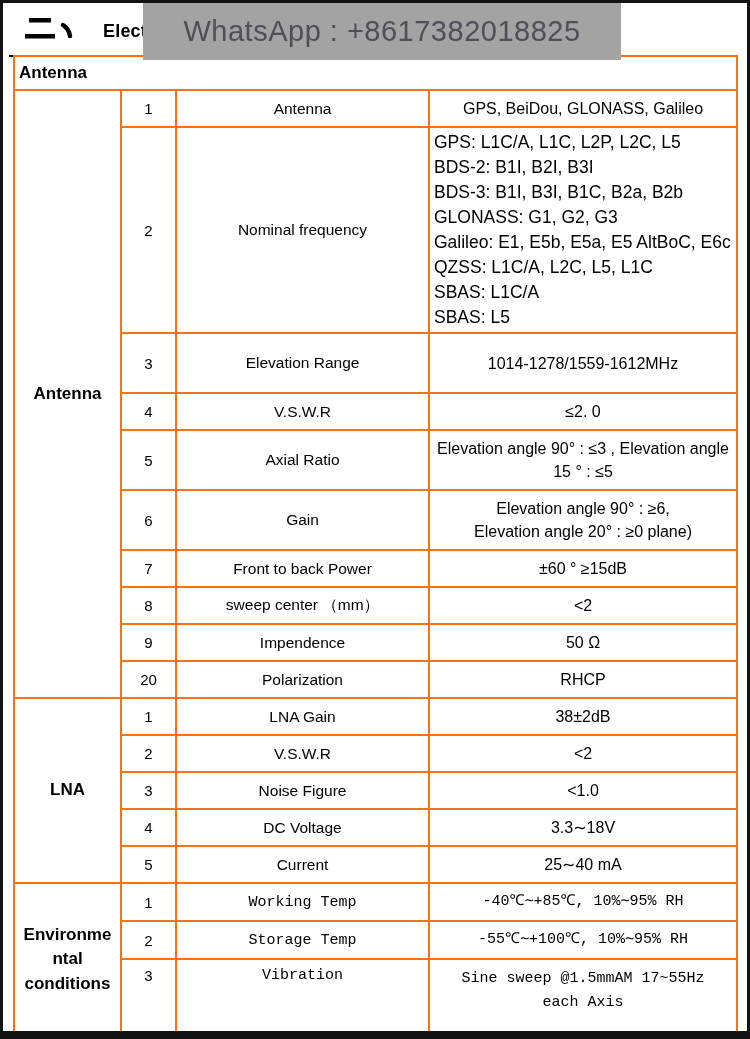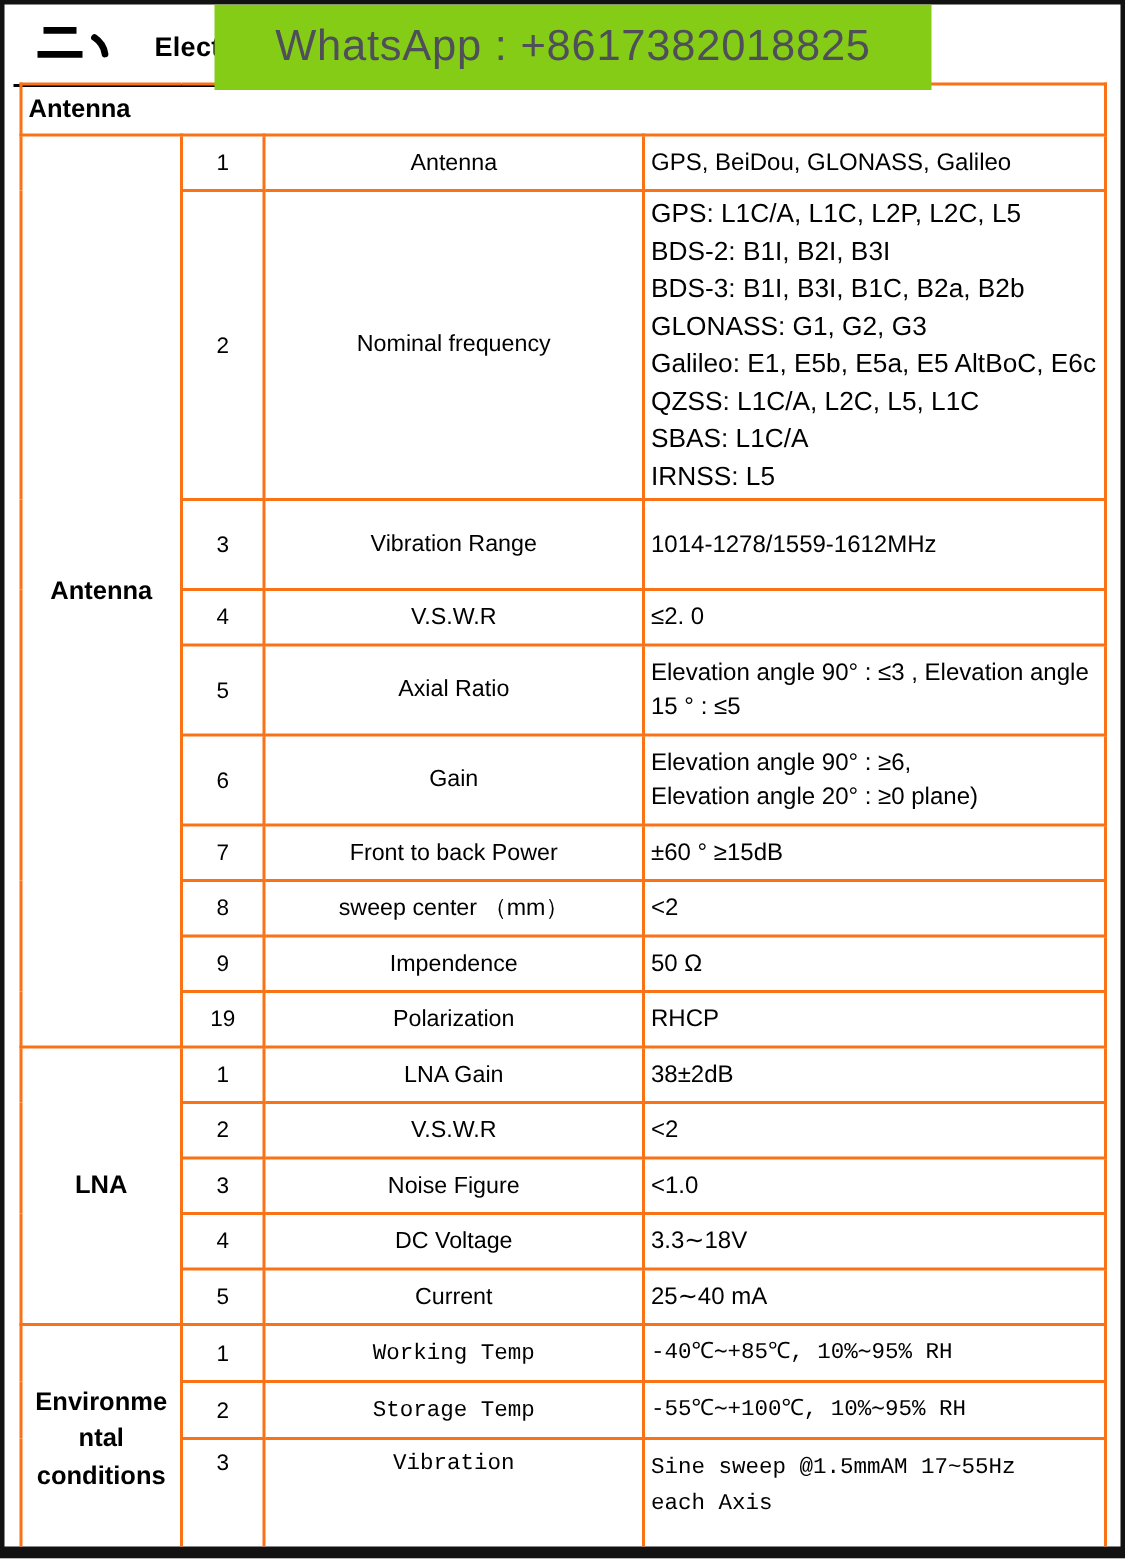--- a/index.html
+++ b/index.html
@@ -22,21 +22,21 @@
     border-bottom:2px solid #000;
     min-width:330px;
     box-sizing:border-box;
   }
   .heading .numeral{margin-right:26px;display:inline-block;}
   .heading .title{font-weight:bold;font-size:18px;letter-spacing:0.2px;}
   
   .watermark{
     position:absolute;left:140px;top:0;
     width:478px;height:57px;
-    background:#84cc16;
+    background:#a3a3a3;
     display:flex;align-items:center;justify-content:center;
     font-size:29px;
     letter-spacing:0.5px;
     z-index:5;
     white-space:nowrap;
   }
   
   table.spec{
     position:absolute;left:10px;top:52px;
     width:723px;
@@ -55,21 +55,21 @@
   }
   td.group{
     font-weight:bold;font-size:17px;
     text-align:center;
     padding:2px 1px;
     overflow-wrap:anywhere;
     line-height:1.45;
   }
   td.num{font-size:15px;text-align:center;}
   td.param{font-size:15.5px;text-align:center;}
-  td.value{font-size:16px;line-height:23px;}
+  td.value{font-size:16px;text-align:center;line-height:23px;}
   td.value.left{
     text-align:left;padding:2px 0 2px 4px;
     font-size:17.5px;line-height:25px;
   }
   td.mono{font-family:"Liberation Mono", monospace;font-size:15px;}
   td.value.mono{font-size:15px;line-height:24px;}
   tr.tall-num td{height:46px;}
   tr.last-row td{vertical-align:top;padding-top:7px;padding-bottom:20px;}
 </style>
 </head>
@@ -111,26 +111,26 @@
           <td class="num">2</td>
           <td class="param">Nominal frequency</td>
           <td class="value left">
             <div>GPS: L1C/A, L1C, L2P, L2C, L5</div>
             <div>BDS-2: B1I, B2I, B3I</div>
             <div>BDS-3: B1I, B3I, B1C, B2a, B2b</div>
             <div>GLONASS: G1, G2, G3</div>
             <div>Galileo: E1, E5b, E5a, E5 AltBoC, E6c</div>
             <div>QZSS: L1C/A, L2C, L5, L1C</div>
             <div>SBAS: L1C/A</div>
-            <div>IRNSS: L5</div>
+            <div>SBAS: L5</div>
           </td>
         </tr>
         <tr class="tall-num">
           <td class="num">3</td>
-          <td class="param">Vibration Range</td>
+          <td class="param">Elevation Range</td>
           <td class="value">1014-1278/1559-1612MHz</td>
         </tr>
         <tr>
           <td class="num">4</td>
           <td class="param">V.S.W.R</td>
           <td class="value">≤2. 0</td>
         </tr>
         <tr>
           <td class="num">5</td>
           <td class="param">Axial Ratio</td>
@@ -153,21 +153,21 @@
           <td class="num">8</td>
           <td class="param">sweep center （mm）</td>
           <td class="value">&lt;2</td>
         </tr>
         <tr>
           <td class="num">9</td>
           <td class="param">Impendence</td>
           <td class="value">50 Ω</td>
         </tr>
         <tr>
-          <td class="num">19</td>
+          <td class="num">20</td>
           <td class="param">Polarization</td>
           <td class="value">RHCP</td>
         </tr>
         <tr>
           <td class="group" rowspan="5">LNA</td>
           <td class="num">1</td>
           <td class="param">LNA Gain</td>
           <td class="value">38±2dB</td>
         </tr>
         <tr>

